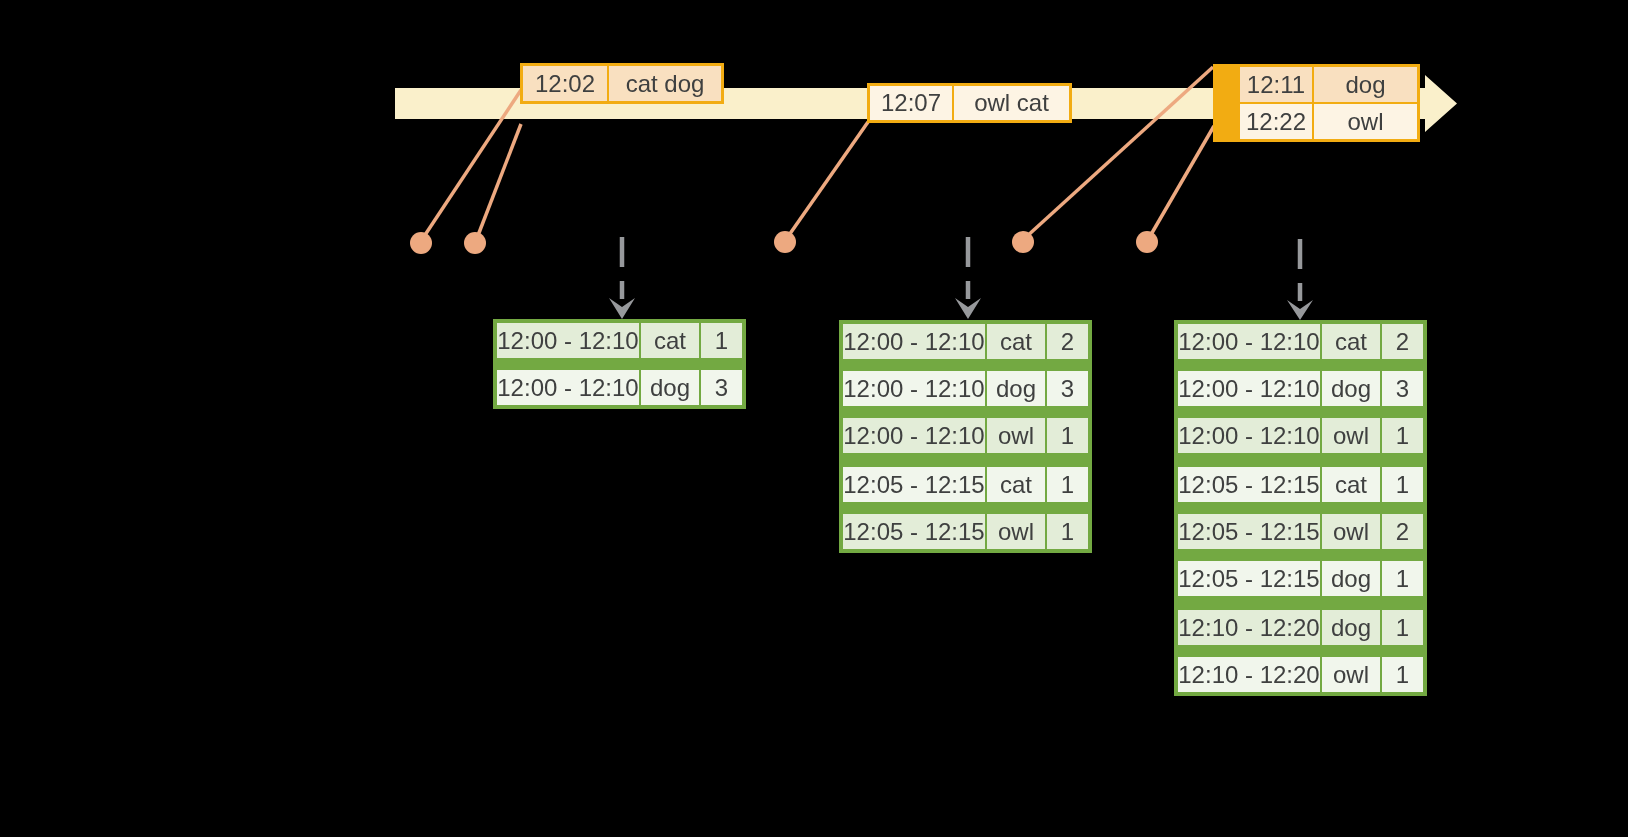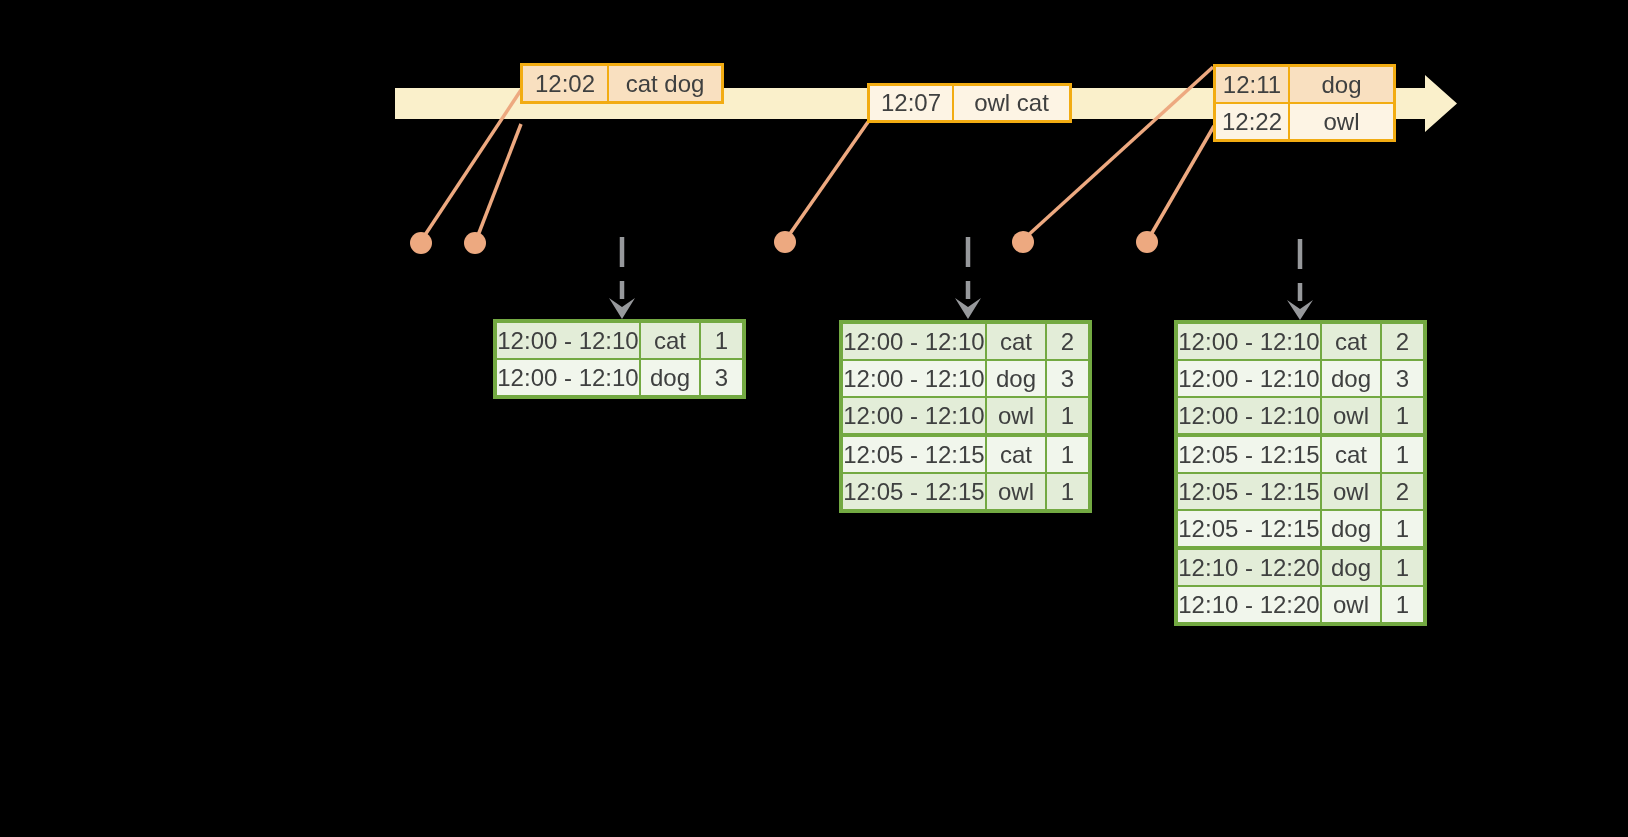--- a/index.html
+++ b/index.html
@@ -27,28 +27,28 @@
     font-size:24px;line-height:1;height:35px;
   }
   .e-row.single .cell{height:34px;}
   .e-row.peach .cell{background:#f9e0c0;}
   .e-row.cream .cell{background:#fdf4e4;}
   #event1{left:520px;top:63px;}
   #event1 .e-row{grid-template-columns:84px 112px;}
   #event2{left:867px;top:83px;}
   #event2 .e-row{grid-template-columns:82px 115px;}
   #event3{left:1213px;top:64px;}
-  #event3 .e-row{grid-template-columns:72px 103px;}
+  #event3 .e-row{grid-template-columns:72px 103px;margin-left:24px;}
 
   
   .g-table{
     position:absolute;
     background:#73a942;           
     padding:4px;
-    display:flex;flex-direction:column;gap:2px;
+    display:flex;flex-direction:column;gap:12px;
     box-sizing:border-box;
   }
   .g-row{display:grid;grid-template-columns:142px 58px 41px;gap:2px;}
   .g-row.group-start{margin-top:2px;}
   .g-row .cell{
     display:flex;align-items:center;justify-content:center;
     font-size:24px;line-height:1;height:35px;
     background:#f1f6ec;
   }
   .g-row:nth-child(odd) .cell{background:#e3edd8;}

